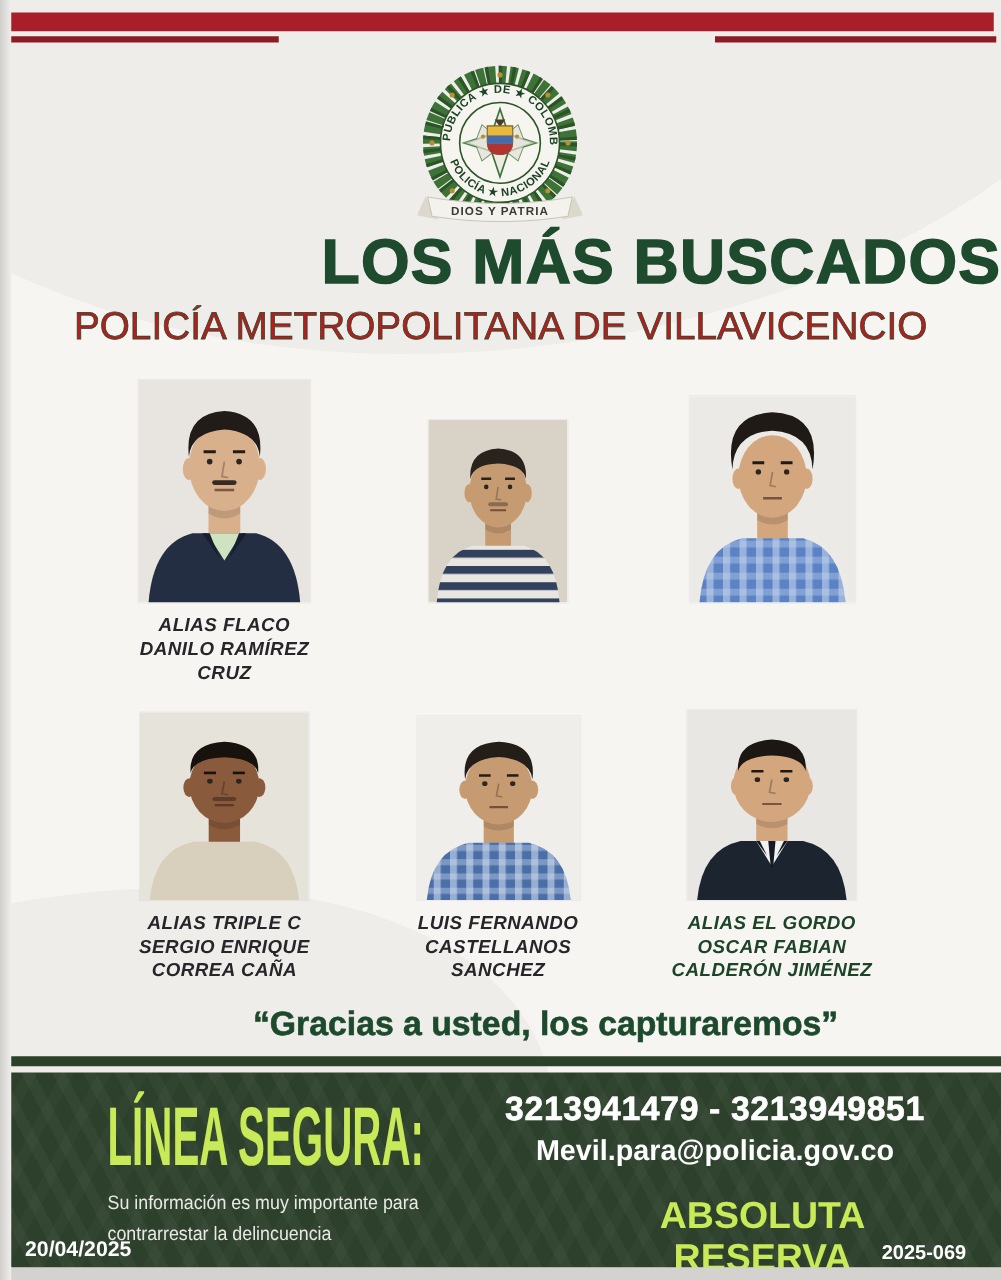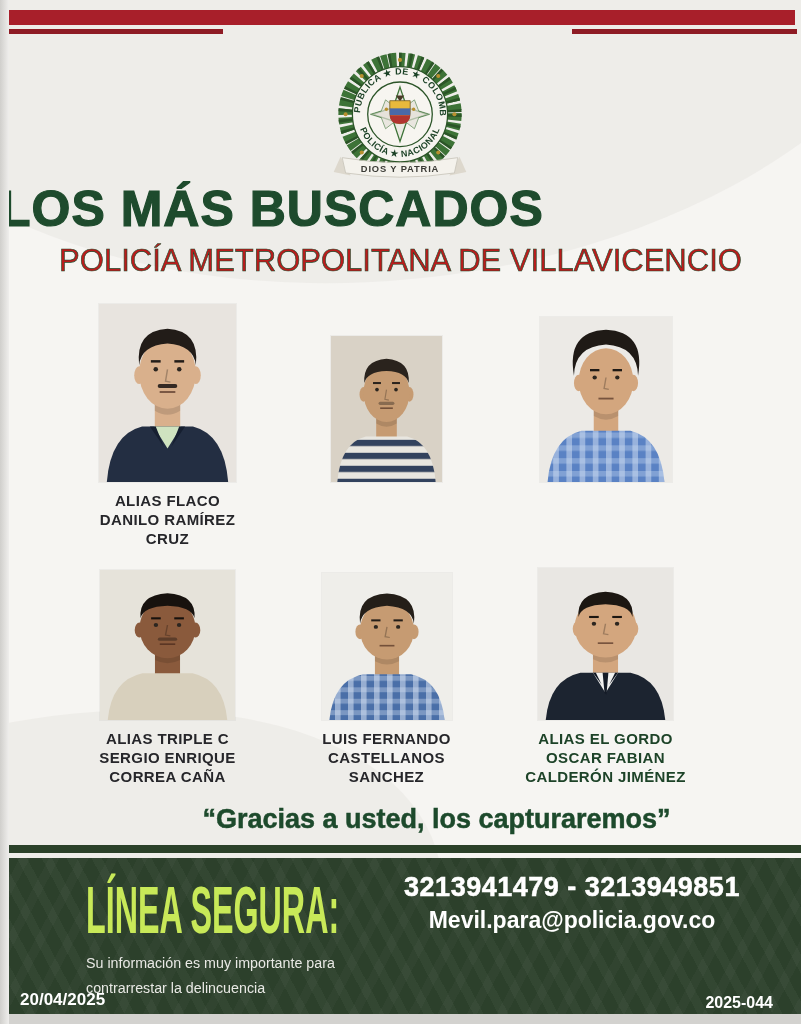--- a/index.html
+++ b/index.html
@@ -12,27 +12,27 @@
   .swirl-a{position:absolute;top:-430px;left:-190px;width:1150px;height:710px;
     border-radius:50%;background:rgba(232,230,225,0.55);transform:rotate(-6deg);}
   .swirl-b{position:absolute;top:740px;left:-520px;width:980px;height:520px;
     border-radius:50%;background:rgba(234,232,227,0.6);transform:rotate(-18deg);}
   .edge-left{position:absolute;left:0;top:0;bottom:0;width:9px;
     background:linear-gradient(90deg,#d0cfcc,#efeeec);z-index:5;}
   .bar-red-thick{position:absolute;left:6px;top:10px;width:789px;height:15px;background:#a81f2a;z-index:4;}
   .bar-red-thin-left{position:absolute;left:6px;top:29px;width:217px;height:5px;background:#8e1b24;z-index:4;}
   .bar-red-thin-right{position:absolute;left:572px;top:29px;width:225px;height:5px;background:#8e1b24;z-index:4;}
   .crest{position:absolute;left:312px;top:48px;width:176px;height:136px;z-index:4;}
-  .title{position:absolute;left:0;top:180px;width:100%;text-align:left;
+  .title{position:absolute;left:0;top:180px;width:100%;text-align:right;
     font-size:50px;font-weight:700;letter-spacing:1px;color:#1e4b2d;
     -webkit-text-stroke:1.2px #1e4b2d;z-index:4;}
   .subtitle{position:absolute;left:0;top:243px;width:100%;text-align:center;
     font-size:31px;font-weight:400;color:#b91c1c;-webkit-text-stroke:0.6px #1e4b2d;z-index:4;}
-  .grid{position:absolute;left:64px;top:300px;width:645px;z-index:4;
-    display:grid;grid-template-columns:repeat(3,1fr);column-gap:12px;row-gap:20px;}
+  .grid{position:absolute;left:76px;top:300px;width:645px;z-index:4;
+    display:grid;grid-template-columns:repeat(3,1fr);column-gap:12px;row-gap:20px;font-style:italic;}
   .card{display:flex;flex-direction:column;align-items:center;}
   .photo-box{display:flex;align-items:flex-end;justify-content:center;width:100%;}
   .photo-box svg{display:block;box-shadow:0 0 0 1px rgba(0,0,0,0.04);}
   .caption{margin-top:9px;text-align:center;font-size:15px;font-weight:700;
     letter-spacing:0.4px;line-height:19px;}
   .quote{position:absolute;left:0;top:804px;width:100%;text-align:center;
     font-size:27px;font-weight:700;color:#1d4a2c;-webkit-text-stroke:0.5px #1d4a2c;z-index:4;margin-left:36px;}
   .footer-prebar{position:absolute;left:0;top:845px;width:100%;height:8px;background:#2b4129;z-index:4;}
   .footer{position:absolute;left:0;top:858px;width:100%;height:156px;background:#2c402b;z-index:4;
     background-image:
@@ -307,16 +307,17 @@
 <div class="footer">
   <div class="linea">LÍNEA SEGURA:</div>
   <div class="contact">
     <div class="phones">3213941479 - 3213949851</div>
     <div class="email">Mevil.para@policia.gov.co</div>
   </div>
   <div class="info">
     <div>Su información es muy importante para</div>
     <div>contrarrestar la delincuencia</div>
   </div>
+  <div class="reserva">ABSOLUTA RESERVA</div>
   <div class="fdate">20/04/2025</div>
-  <div class="fcode">2025-044</div>
+  <div class="fcode">2025-069</div>
 </div>
 <div class="footer-bottom"></div>
 
 </body></html>

